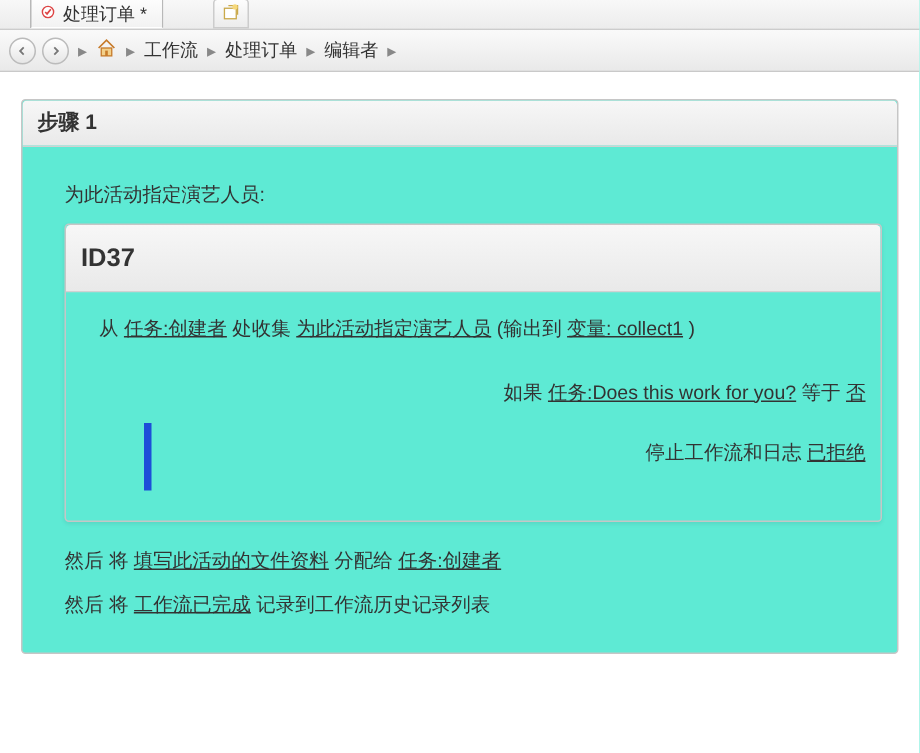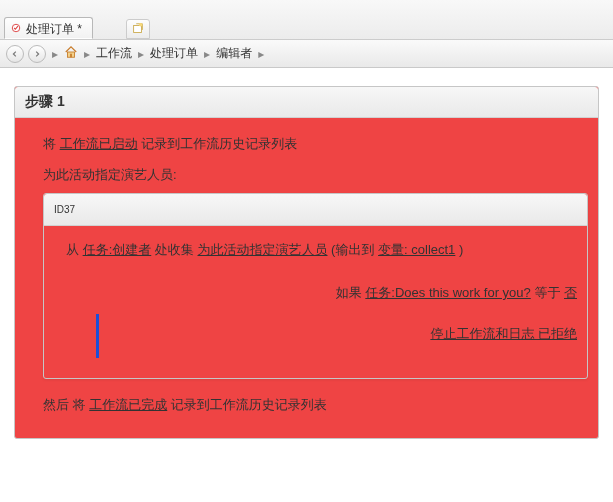--- a/index.html
+++ b/index.html
@@ -1,38 +1,38 @@
 <!DOCTYPE html>
 <html><head>
 <meta charset="utf-8">
 <style>
 * { box-sizing: border-box; margin: 0; padding: 0; }
 body { font-family: "Microsoft YaHei", "Segoe UI", Tahoma, sans-serif; font-size: 13px; background: #fff; color: #333; width: 613px; }
-.tabbar { height: 40px; background: linear-gradient(#f8f8f8,#ececec); border-bottom: 1px solid #ccc; display: flex; align-items: flex-end; padding-left: 4px; gap: 32px; }
+.tabbar { height: 20px; background: linear-gradient(#f8f8f8,#ececec); border-bottom: 1px solid #ccc; display: flex; align-items: flex-end; padding-left: 20px; gap: 32px; }
 .tab { height: 22px; padding: 2px 10px 0 6px; background: linear-gradient(#fefefe,#f2f2f2); border: 1px solid #b8b8b8; border-bottom: 1px solid #fff; border-radius: 3px 3px 0 0; display: flex; align-items: center; gap: 5px; font-size: 12px; color: #333; margin-right: -1px; position: relative; z-index: 2; }
 .tabx { width: 10px; height: 10px; }
 .newtab { width: 24px; height: 20px; margin-left: 2px; background: linear-gradient(#fdfdfd,#ececec); border: 1px solid #ccc; border-radius: 3px 3px 0 0; display: flex; align-items: center; justify-content: center; }
 .newtab svg { width: 14px; height: 14px; }
 .navbar { height: 28px; background: linear-gradient(#fafafa,#e9e9e9); border-bottom: 1px solid #c9c9c9; display: flex; align-items: center; padding: 0 6px; gap: 4px; font-size: 12px; color: #444; }
 .navbtn { width: 18px; height: 18px; border: 1px solid #bbb; border-radius: 50%; background: linear-gradient(#fff,#e6e6e6); display: flex; align-items: center; justify-content: center; }
 .navbtn svg { width: 8px; height: 8px; }
 .sep { color: #888; margin: 0 2px; }
 .crumb { color: #333; }
 .content { padding: 18px 14px 14px 14px; }
-.stepbox { border: 1px solid #c6c6c6; border-radius: 3px; background: #ef4444; }
+.stepbox { border: 1px solid #c6c6c6; border-radius: 3px; background: #5eead4; }
 .stephdr { background: linear-gradient(#f7f7f7,#e9e9e9); border-bottom: 1px solid #d1d1d1; padding: 6px 10px; font-weight: bold; font-size: 14px; color: #333; border-radius: 3px 3px 0 0; }
 .stepbody { padding: 14px 10px 16px 28px; line-height: 1.9; }
 .sentence { margin-bottom: 4px; }
 .u { text-decoration: underline; color: #333; }
 .subhdr { margin-top: 6px; margin-bottom: 4px; }
 .idbox { border: 1px solid #c6c6c6; border-radius: 3px; margin: 6px 0 14px 0; box-shadow: 0 1px 3px rgba(0,0,0,0.08); }
-.idtitle { background: linear-gradient(#f7f7f7,#e9e9e9); border-bottom: 1px solid #d1d1d1; padding: 6px 10px; font-weight: normal; font-size: 10px; border-radius: 3px 3px 0 0; }
+.idtitle { background: linear-gradient(#f7f7f7,#e9e9e9); border-bottom: 1px solid #d1d1d1; padding: 6px 10px; font-weight: bold; font-size: 17px; border-radius: 3px 3px 0 0; }
 .idbody { padding: 12px 10px 16px 22px; }
 .ifblock { margin-top: 18px; text-align: right; }
-.ifinner { border-left: 3px solid #1d4ed8; margin: 8px 0 4px 30px; padding: 8px 0 8px 14px; text-decoration: underline; }
+.ifinner { border-left: 5px solid #1d4ed8; margin: 8px 0 4px 30px; padding: 8px 0 8px 14px; }
 .homeicon { width: 14px; height: 14px; }
 </style>
 </head>
 <body>
 
 <div class="tabbar">
   <div class="tab">
     <span><svg class="tabx" viewBox="0 0 16 16">
           <circle cx="8" cy="8" r="6" fill="#fff" stroke="#d44" stroke-width="1.5"></circle>
           <path d="M5 8 L7 10 L11 5" stroke="#d44" stroke-width="1.8" fill="none"></path>
@@ -72,23 +72,20 @@
   <span class="sep">▸</span>
   <span class="crumb">编辑者</span>
   <span class="sep">▸</span>
 </div>
 
 <div class="content">
   <div class="stepbox">
     <div class="stephdr">步骤 1</div>
     <div class="stepbody">
 
-      <div class="sentence">
-        <span>将 </span><span class="u">工作流已启动</span><span> 记录到工作流历史记录列表</span>
-      </div>
 
       <div class="sentence subhdr">为此活动指定演艺人员:</div>
 
       <div class="idbox">
         <div class="idtitle">ID37</div>
         <div class="idbody">
 
           <div class="sentence">
             <span>从 </span><span class="u">任务:创建者</span><span> 处收集 </span><span class="u">为此活动指定演艺人员</span><span> (输出到 </span><span class="u">变量: collect1</span><span> )</span>
           </div>
@@ -101,20 +98,23 @@
             <div class="ifinner">
               <div class="sentence">
                 <span>停止工作流和日志 </span><span class="u">已拒绝</span>
               </div>
             </div>
           </div>
 
         </div>
       </div>
 
+      <div class="sentence">
+        <span>然后 将 </span><span class="u">填写此活动的文件资料</span><span> 分配给 </span><span class="u">任务:创建者</span>
+      </div>
 
       <div class="sentence">
         <span>然后 将 </span><span class="u">工作流已完成</span><span> 记录到工作流历史记录列表</span>
       </div>
 
     </div>
   </div>
 </div>
 
 </body></html>

